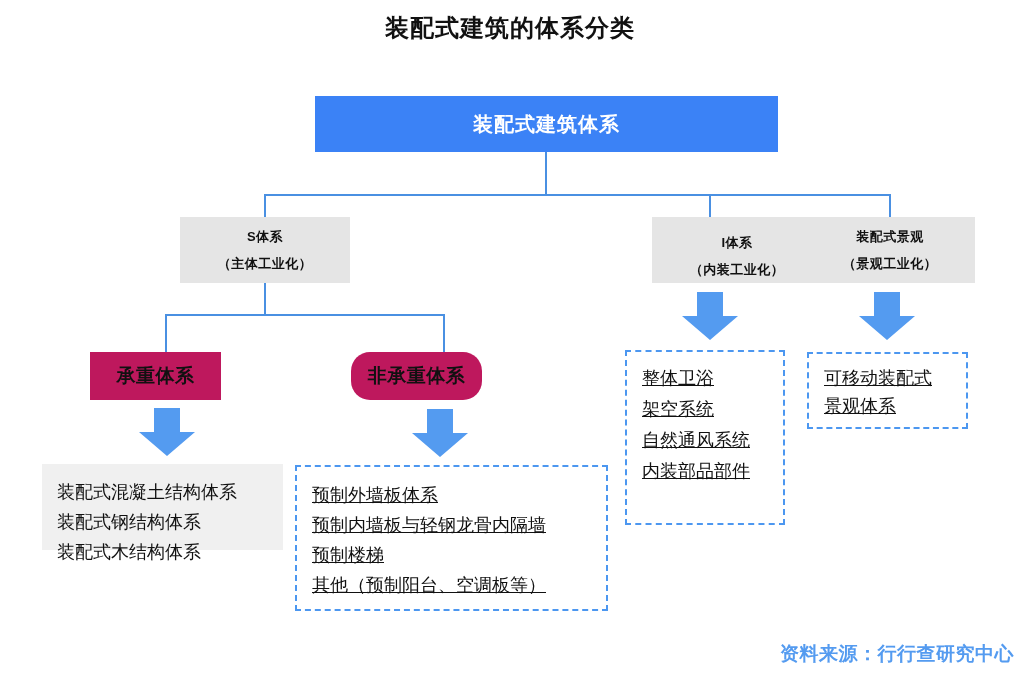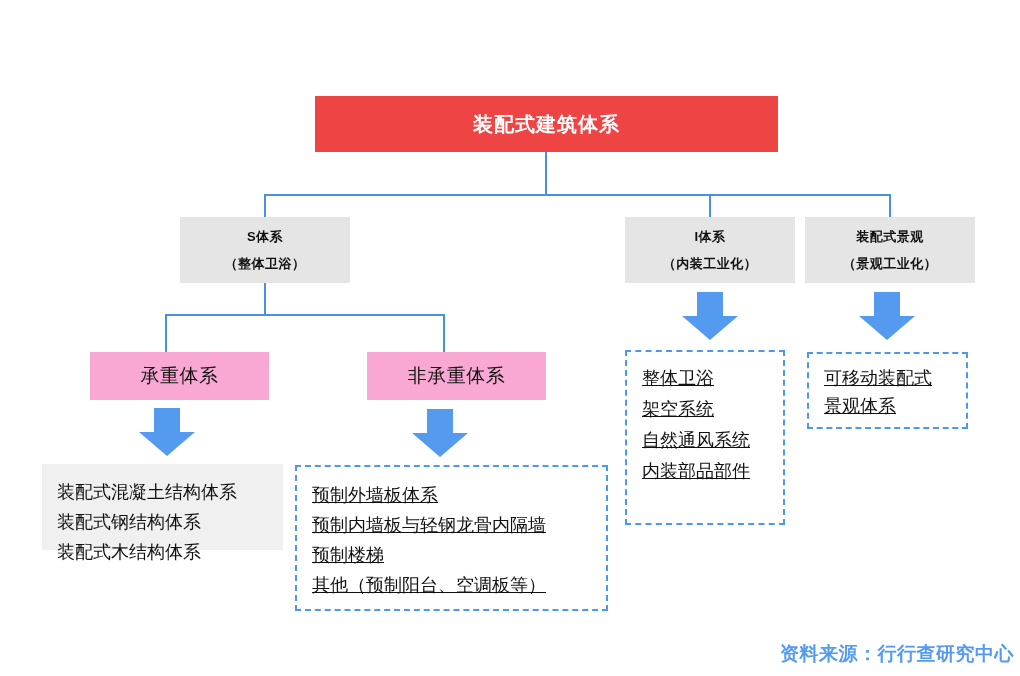--- a/index.html
+++ b/index.html
@@ -10,36 +10,36 @@
   .abs{position:absolute;}
   .title{
     left:0;top:12px;width:1020px;text-align:center;
     font-size:24px;font-weight:bold;color:#111111;letter-spacing:1px;
   }
   .node{
     display:flex;flex-direction:column;align-items:center;justify-content:center;
     text-align:center;box-sizing:border-box;
   }
   .node-root{
-    left:315px;top:96px;width:463px;height:56px;background:#ef4444;
+    left:315px;top:96px;width:463px;height:56px;background:#3b82f6;
     color:#ffffff;font-size:20px;font-weight:bold;letter-spacing:1px;
   }
   .node-l2{
     width:170px;height:66px;background:#e5e5e5;color:#111111;
     font-size:13px;font-weight:bold;line-height:27px;letter-spacing:0.5px;
   }
   .node-s{left:180px;top:217px;}
-  .node-i{left:625px;top:217px;}
+  .node-i{left:652px;top:217px;justify-content:flex-end;}
   .node-landscape{left:805px;top:217px;}
   .node-l3{
-    width:179px;height:48px;background:#f9a8d4;color:#111111;
-    font-size:19px;font-weight:normal;letter-spacing:0.5px;
+    width:131px;height:48px;background:#be185d;color:#111111;
+    font-size:19px;font-weight:bold;letter-spacing:0.5px;
   }
   .node-load{left:90px;top:352px;}
-  .node-nonload{left:367px;top:352px;}
+  .node-nonload{left:351px;top:352px;border-radius:19px;}
   .line{background:#4A90E2;}
   .leaf{
     box-sizing:border-box;color:#111111;font-size:18px;line-height:30px;
     padding:13px 14px 10px 15px;text-align:left;
   }
   .leaf-gray{
     left:42px;top:464px;width:241px;height:86px;background:#F0F0F0;
   }
   .leaf-dashed{border:2px dashed #4C97F0;background:#ffffff;text-decoration:underline;}
   .leaf-nonload{left:295px;top:465px;width:313px;height:146px;}
@@ -48,34 +48,35 @@
   .arrow{width:56px;height:48px;}
   .source{
     right:6px;top:641px;color:#549BF0;font-size:19px;font-weight:bold;letter-spacing:0.5px;margin-left:13px;
   }
 </style>
 </head>
 <body>
 
 <div id="stage">
 
+  <div class="abs title">装配式建筑的体系分类</div>
 
   <div class="abs node node-root">
     <span>装配式建筑体系</span>
   </div>
 
   <div class="abs line" style="left:545px;top:152px;width:2px;height:44px;"></div>
   <div class="abs line" style="left:264px;top:194px;width:627px;height:2px;"></div>
   <div class="abs line" style="left:264px;top:194px;width:2px;height:23px;"></div>
   <div class="abs line" style="left:709px;top:194px;width:2px;height:23px;"></div>
   <div class="abs line" style="left:889px;top:194px;width:2px;height:23px;"></div>
 
   <div class="abs node node-l2 node-s">
     <span>S体系</span>
-    <span>（整体卫浴）</span>
+    <span>（主体工业化）</span>
   </div>
   <div class="abs node node-l2 node-i">
     <span>I体系</span>
     <span>（内装工业化）</span>
   </div>
   <div class="abs node node-l2 node-landscape">
     <span>装配式景观</span>
     <span>（景观工业化）</span>
   </div>
 

